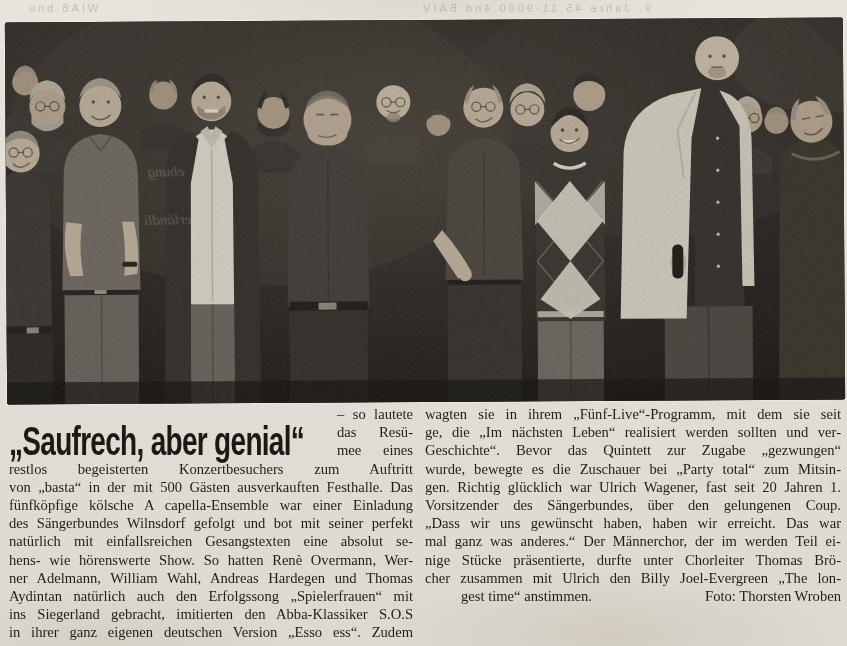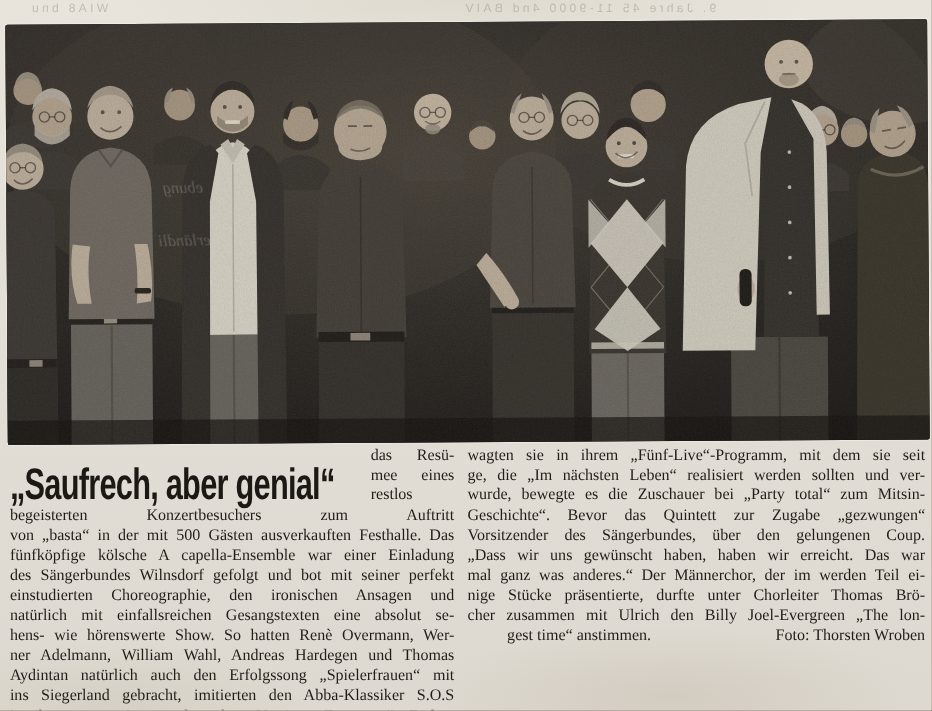--- a/index.html
+++ b/index.html
@@ -268,40 +268,41 @@
     <span class="ghost g1">ebung</span>
     <span class="ghost g2">erländli</span>
   </div>
 
   <div class="article">
     <div class="col left">
       <div class="headline-float">
         <span class="headline-inner">„Saufrech, aber genial“</span>
       </div>
       <div>
+          <div class="tl">– so lautete</div>
           <div class="tl">das Resü-</div>
           <div class="tl">mee eines restlos begeisterten Konzertbesuchers zum Auftritt</div>
           <div class="tl">von „basta“ in der mit 500 Gästen ausverkauften Festhalle. Das</div>
           <div class="tl">fünfköpfige kölsche A capella-Ensemble war einer Einladung</div>
           <div class="tl">des Sängerbundes Wilnsdorf gefolgt und bot mit seiner perfekt</div>
-          <div class="tl">einstudierten Choreographie, den ironischen Ansagen und</div>
           <div class="tl">natürlich mit einfallsreichen Gesangstexten eine absolut se-</div>
           <div class="tl">hens- wie hörenswerte Show. So hatten Renè Overmann, Wer-</div>
           <div class="tl">ner Adelmann, William Wahl, Andreas Hardegen und Thomas</div>
           <div class="tl">Aydintan natürlich auch den Erfolgssong „Spielerfrauen“ mit</div>
           <div class="tl">ins Siegerland gebracht, imitierten den Abba-Klassiker S.O.S</div>
           <div class="tl">in ihrer ganz eigenen deutschen Version „Esso ess“. Zudem</div>
         </div>
     </div>
     <div class="col right">
       <div>
           <div class="tl">wagten sie in ihrem „Fünf-Live“-Programm, mit dem sie seit</div>
           <div class="tl">ge, die „Im nächsten Leben“ realisiert werden sollten und ver-</div>
+          <div class="tl">Geschichte“. Bevor das Quintett zur Zugabe „gezwungen“</div>
           <div class="tl">wurde, bewegte es die Zuschauer bei „Party total“ zum Mitsin-</div>
-          <div class="tl">Geschichte“. Bevor das Quintett zur Zugabe „gezwungen“</div>
+          <div class="tl">gen. Richtig glücklich war Ulrich Wagener, fast seit 20 Jahren 1.</div>
           <div class="tl">Vorsitzender des Sängerbundes, über den gelungenen Coup.</div>
           <div class="tl">„Dass wir uns gewünscht haben, haben wir erreicht. Das war</div>
           <div class="tl">mal ganz was anderes.“ Der Männerchor, der im werden Teil ei-</div>
           <div class="tl">nige Stücke präsentierte, durfte unter Chorleiter Thomas Brö-</div>
           <div class="tl">cher zusammen mit Ulrich den Billy Joel-Evergreen „The lon-</div>
         </div>
       <div class="lastline">
         <span>gest time“ anstimmen.</span>
         <span class="credit">Foto: Thorsten Wroben</span>
       </div>

